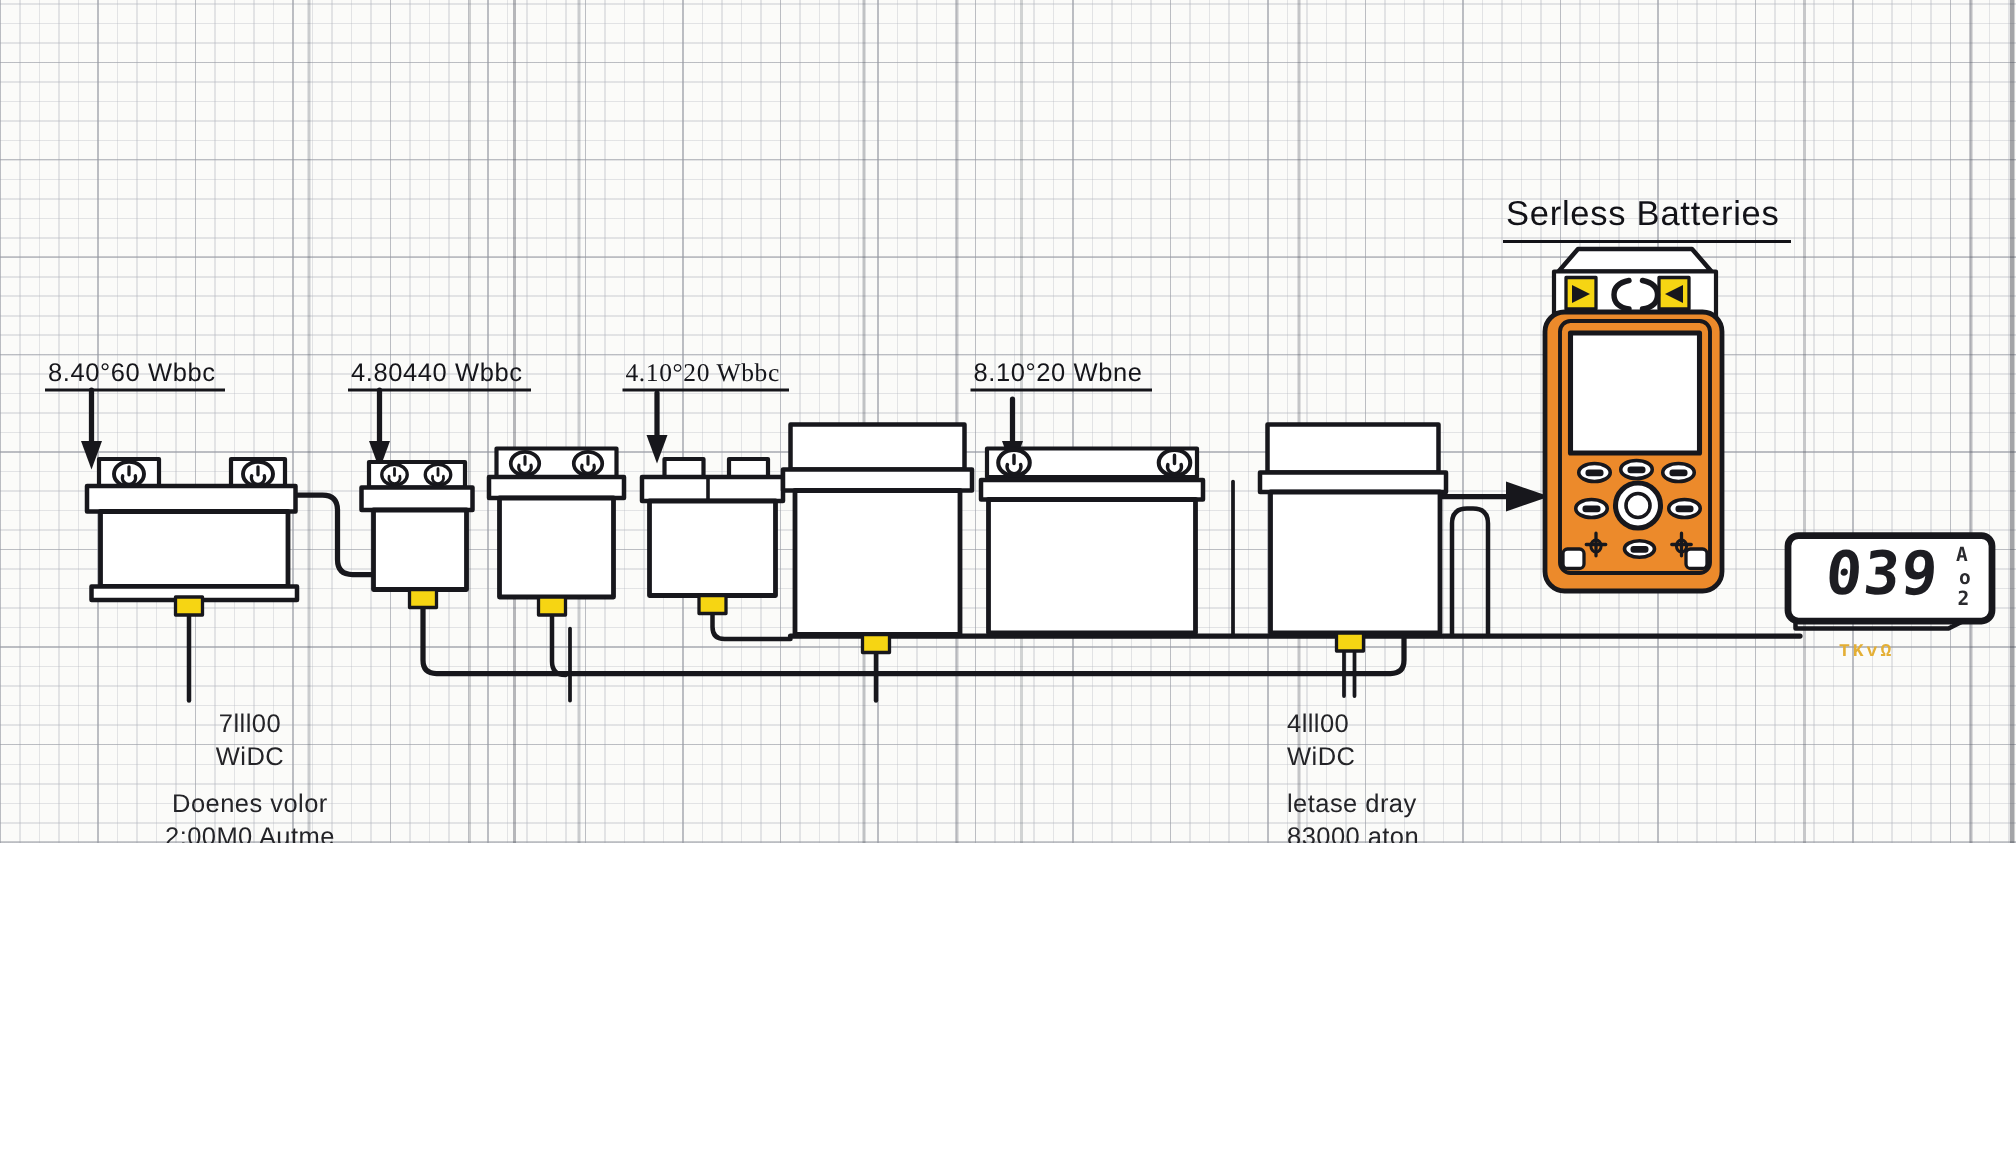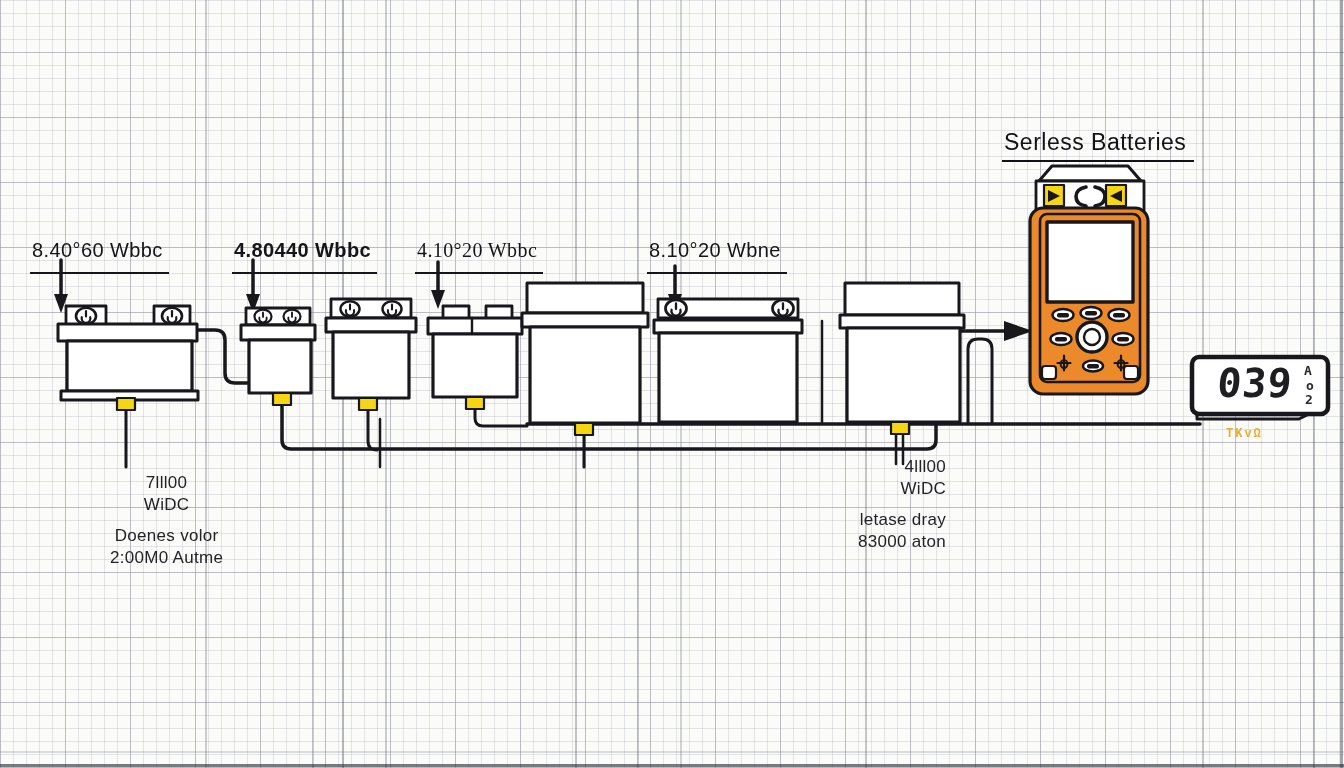--- a/index.html
+++ b/index.html
@@ -1,18 +1,18 @@
 <!DOCTYPE html>
 <html><head>
 <meta charset="utf-8">
 <style>
   html,body{margin:0;padding:0;}
   body{font-family:"Liberation Sans", sans-serif;}
   .canvas{
-    position:relative;width:1344px;height:768px;overflow:hidden;
+    position:relative;width:1344px;height:562px;overflow:hidden;
     background:
       repeating-linear-gradient(90deg, rgba(148,151,160,.50) 0 1px, transparent 1px 65px),
       repeating-linear-gradient(0deg,  rgba(148,151,160,.50) 0 1px, transparent 1px 65px),
       repeating-linear-gradient(90deg, rgba(176,179,188,.33) 0 1px, transparent 1px 13px),
       repeating-linear-gradient(0deg,  rgba(176,179,188,.33) 0 1px, transparent 1px 13px),
       #fbfbf9;
   }
   .smv{position:absolute;top:0;bottom:0;width:2px;}
   .smh{position:absolute;left:0;right:0;}
   .abs{position:absolute;}
@@ -20,22 +20,22 @@
   .stroke{stroke:#17171c;fill:none;stroke-linecap:round;stroke-linejoin:round;}
   .fw{fill:#ffffff;}
   .fy{fill:#f6d513;}
   .fo{fill:#ec8a2b;}
   .fd{fill:#17171c;stroke:none;}
   .title{
     font-size:23px;color:#121217;letter-spacing:.5px;
     border-bottom:2.5px solid #121217;padding:0 8px 4px 2px;white-space:nowrap;
   }
   .toplabel{
-    font-size:20px;color:#15151a;letter-spacing:.4px;white-space:nowrap;
-    border-bottom:2.5px solid #15151a;padding:0 6px 10px 2px;
+    font-size:17px;color:#15151a;letter-spacing:.4px;white-space:nowrap;
+    border-bottom:2.5px solid #15151a;padding:0 6px 0 2px;
   }
   .btext{font-size:17px;color:#242428;line-height:21.5px;letter-spacing:.3px;white-space:nowrap;}
   .gap{height:10px;}
   .seg{
     font-family:"DejaVu Sans Mono", monospace;font-weight:700;font-size:40px;
     color:#1d1d22;letter-spacing:1px;transform:skewX(-5deg);text-align:center;line-height:44px;
   }
   .lcdsub{
     font-family:Liberation Mono, monospace;font-weight:700;font-size:12px;
     color:#e4af35;letter-spacing:2px;margin-top:32px;
@@ -210,32 +210,32 @@
 
     <g>
       <rect x="1192" y="357" width="136" height="57" rx="7" class="stroke fw" stroke-width="4.5"></rect>
       <path d="M1197,414 v5 h102 l10,-5" class="stroke" stroke-width="3"></path>
     </g>
   </svg>
 
   <div class="abs title" style="left:1002px;top:129px;">Serless Batteries</div>
 
   <div class="abs toplabel" style="left:30px;top:239px;">8.40°60 Wbbc</div>
-  <div class="abs toplabel" style="left:232px;top:239px;font-weight:bold;">4.80440 Wbbc</div>
+  <div class="abs toplabel" style="left:232px;top:239px;">4.80440 Wbbc</div>
   <div class="abs toplabel" style="left:415px;top:239px;font-family:Liberation Serif, serif;">4.10°20 Wbbc</div>
   <div class="abs toplabel" style="left:647px;top:239px;">8.10°20 Wbne</div>
 
   <div class="abs btext" style="left:110px;top:472px;text-align:center;">
     <div>7lll00</div>
     <div>WiDC</div>
     <div class="gap"></div>
     <div>Doenes volor</div>
     <div>2:00M0 Autme</div>
   </div>
-  <div class="abs btext" style="left:858px;top:456px;text-align:right;">
+  <div class="abs btext" style="left:858px;top:472px;">
     <div>4lll00</div>
     <div>WiDC</div>
     <div class="gap"></div>
     <div>letase dray</div>
     <div>83000 aton</div>
   </div>
 
   <div class="abs seg" style="left:1208px;top:361px;width:94px;">039</div>
   <div class="abs lcdsub" style="left:1226px;top:395px;">TKvΩ</div>
   <div class="abs lcdside" style="left:1304px;top:364px;">A</div>

